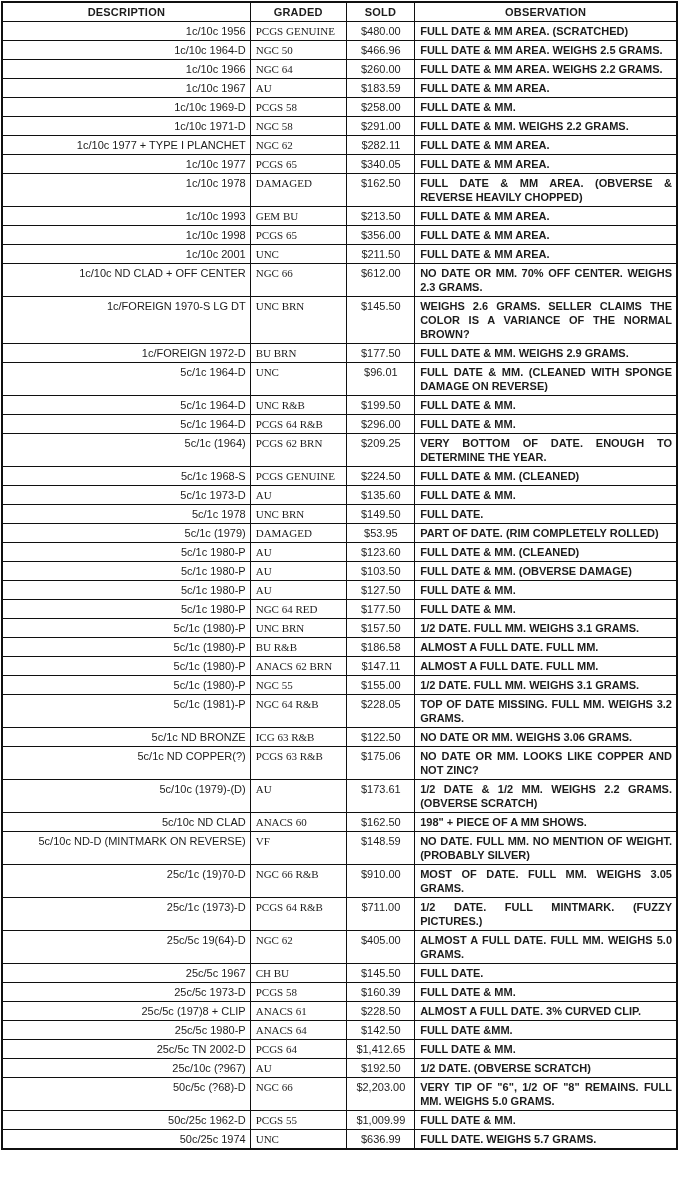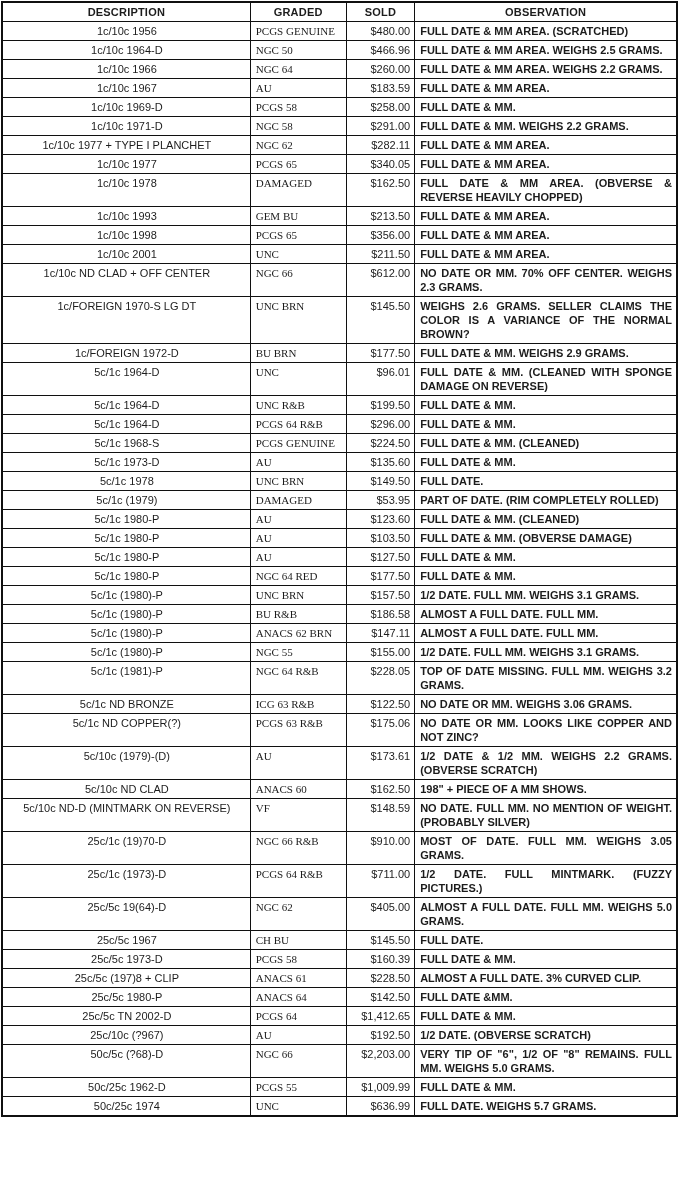--- a/index.html
+++ b/index.html
@@ -35,23 +35,23 @@
     letter-spacing: 0.2px;
     vertical-align: middle;
   }
   table.price-table td {
     border: 1px solid #101010;
     padding: 2px 4px 2px 5px;
     vertical-align: top;
     overflow: hidden;
     word-wrap: break-word;
   }
-  td.col-description { text-align: center; margin-top: 24px; }
+  td.col-description { text-align: right; margin-top: 24px; }
   td.col-graded      { text-align: left; font-family: Liberation Serif, serif; }
-  td.col-sold        { text-align: right; }
+  td.col-sold        { text-align: center; }
   td.col-observation { text-align: justify; font-weight: bold; }
 </style>
 </head>
 <body>
 
 <div class="sheet">
   <table class="price-table">
     <colgroup>
       <col class="c-description">
       <col class="c-graded">
@@ -169,20 +169,26 @@
           <td class="col-sold">$199.50</td>
           <td class="col-observation">FULL DATE &amp; MM.</td>
         </tr>
         <tr>
           <td class="col-description">5c/1c 1964-D</td>
           <td class="col-graded">PCGS 64 R&amp;B</td>
           <td class="col-sold">$296.00</td>
           <td class="col-observation">FULL DATE &amp; MM.</td>
         </tr>
         <tr>
+          <td class="col-description">5c/1c (1964)</td>
+          <td class="col-graded">PCGS 62 BRN</td>
+          <td class="col-sold">$209.25</td>
+          <td class="col-observation">VERY BOTTOM OF DATE. ENOUGH TO DETERMINE THE YEAR.</td>
+        </tr>
+        <tr>
           <td class="col-description">5c/1c 1968-S</td>
           <td class="col-graded">PCGS GENUINE</td>
           <td class="col-sold">$224.50</td>
           <td class="col-observation">FULL DATE &amp; MM. (CLEANED)</td>
         </tr>
         <tr>
           <td class="col-description">5c/1c 1973-D</td>
           <td class="col-graded">AU</td>
           <td class="col-sold">$135.60</td>
           <td class="col-observation">FULL DATE &amp; MM.</td>

